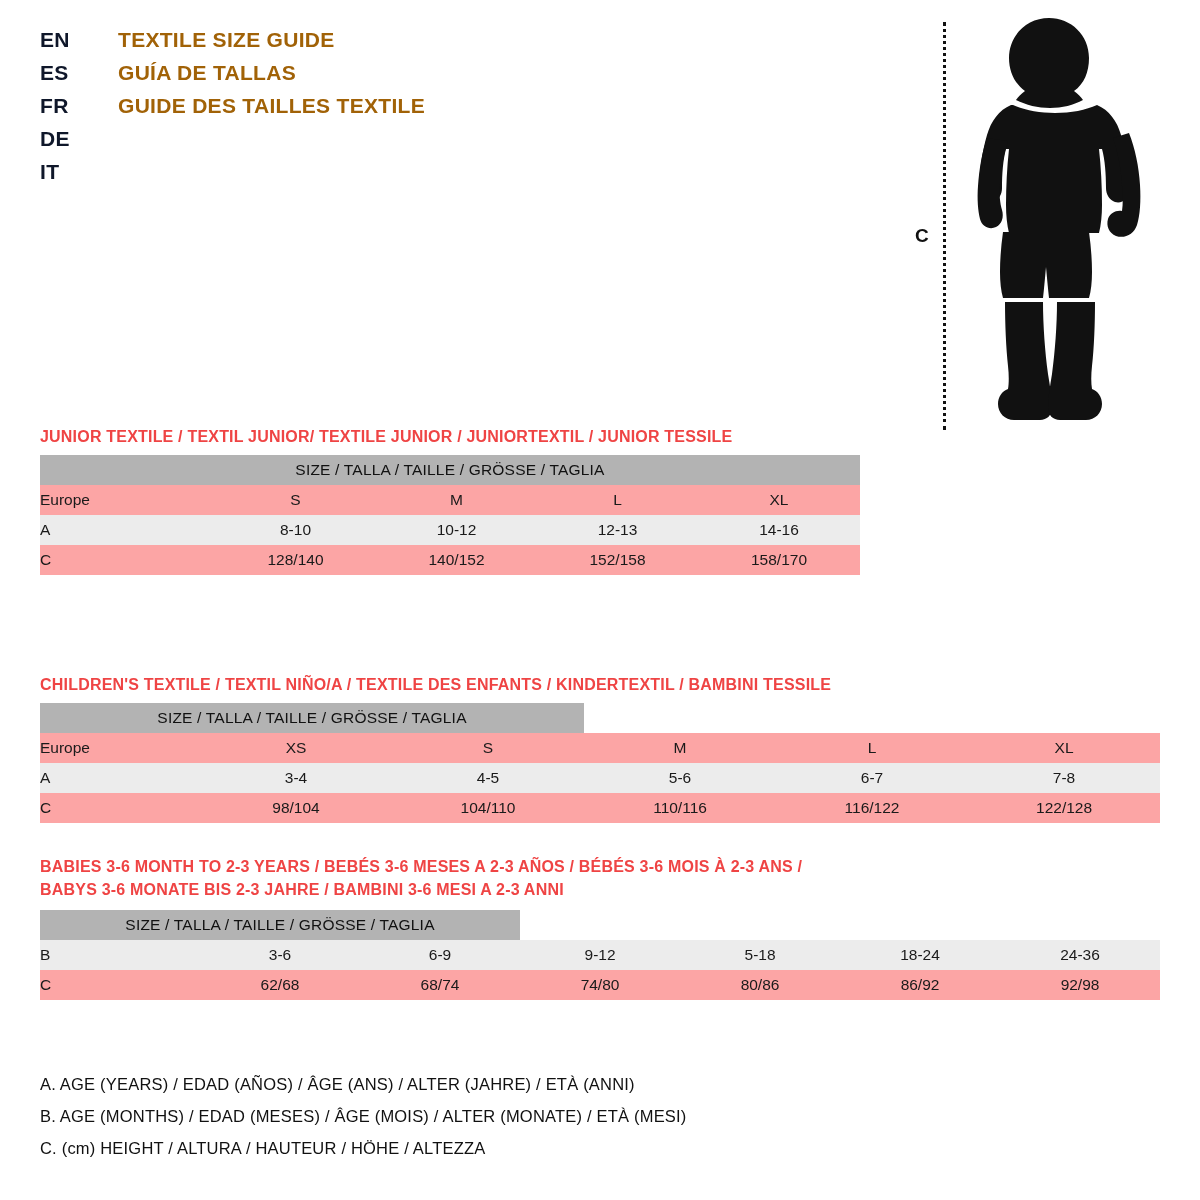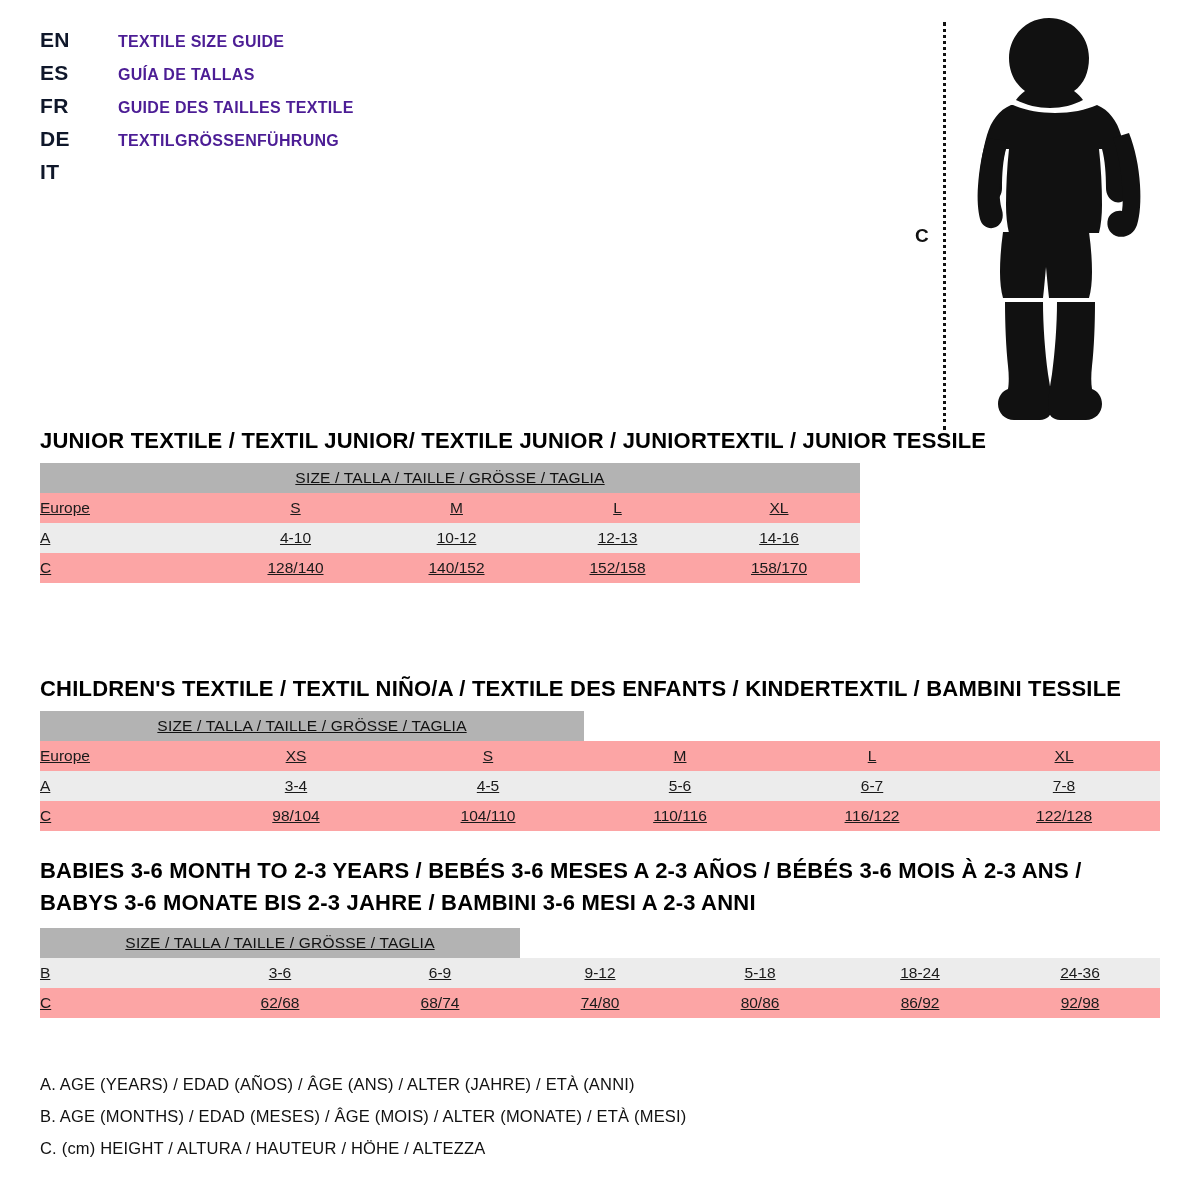--- a/index.html
+++ b/index.html
@@ -36,24 +36,24 @@
     height: 33px;
   }
   .header-lang {
     width: 78px;
     font-size: 21px;
     font-weight: 700;
     letter-spacing: 0.3px;
     color: #0f172a;
   }
   .header-text {
-    font-size: 16px;
+    font-size: 21px;
     font-weight: 700;
     letter-spacing: 0.3px;
-    color: #4c1d95;
+    color: #a16207;
     white-space: nowrap;
   }
 
   
   .figure {
     position: absolute;
     left: 905px;
     top: 10px;
     width: 250px;
     height: 420px;
@@ -82,24 +82,24 @@
     height: 420px;
   }
 
   
   .section {
     position: absolute;
     left: 40px;
     width: 1120px;
   }
   .section-title {
-    font-size: 22px;
+    font-size: 16px;
     font-weight: 700;
     letter-spacing: 0.2px;
-    color: #000000;
+    color: #ef4444;
     margin-bottom: 9px;
     white-space: nowrap;
   }
   .section-title.two-line {
     line-height: 1.45;
     white-space: normal;
   }
 
   table.size-table {
     border-collapse: collapse;
@@ -107,21 +107,20 @@
     font-size: 15.5px;
     color: #1a1a1a;
   }
   table.size-table td,
   table.size-table th {
     padding: 0;
     height: 30px;
     vertical-align: middle;
     font-weight: 400;
     text-align: center;
-    text-decoration: underline;
   }
   .hdr-bar td {
     background: #b3b3b3;
     color: #111;
     font-weight: 700;
     text-align: left;
     padding-left: 8px;
     font-size: 15.5px;
     letter-spacing: 0.2px;
   }
@@ -161,21 +160,20 @@
     <div class="header-row">
       <span class="header-lang">ES</span>
       <span class="header-text">GUÍA DE TALLAS</span>
     </div>
     <div class="header-row">
       <span class="header-lang">FR</span>
       <span class="header-text">GUIDE DES TAILLES TEXTILE</span>
     </div>
     <div class="header-row">
       <span class="header-lang">DE</span>
-      <span class="header-text">TEXTILGRÖSSENFÜHRUNG</span>
     </div>
     <div class="header-row">
       <span class="header-lang">IT</span>
     </div>
   </div>
 
   <div class="figure">
     <span class="c-label">C</span>
     <div class="c-line"></div>
     <svg class="silhouette" viewBox="0 0 210 420" aria-hidden="true">
@@ -214,21 +212,21 @@
         </tr>
         <tr class="row-plain">
           <td class="col-label">Europe</td>
           <td>S</td>
           <td>M</td>
           <td>L</td>
           <td>XL</td>
         </tr>
         <tr class="row-shade">
           <td class="col-label">A</td>
-          <td>4-10</td>
+          <td>8-10</td>
           <td>10-12</td>
           <td>12-13</td>
           <td>14-16</td>
         </tr>
         <tr class="row-plain">
           <td class="col-label">C</td>
           <td>128/140</td>
           <td>140/152</td>
           <td>152/158</td>
           <td>158/170</td>

